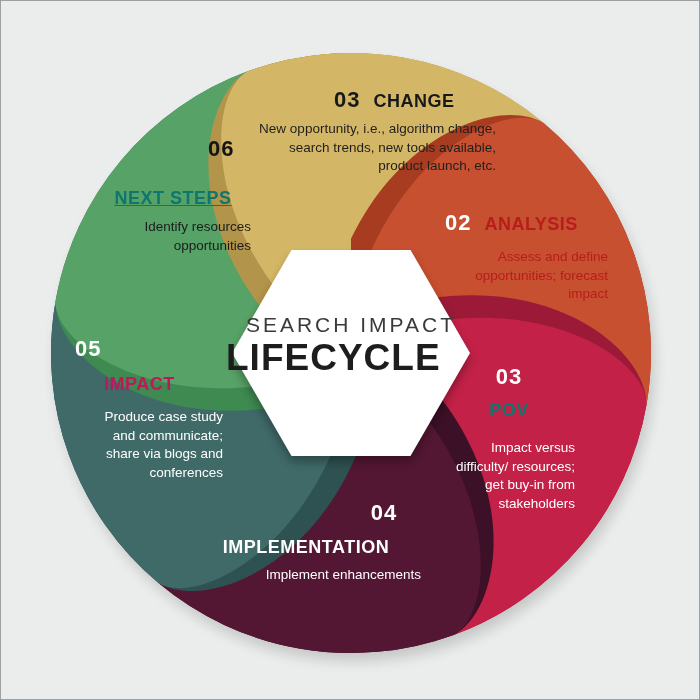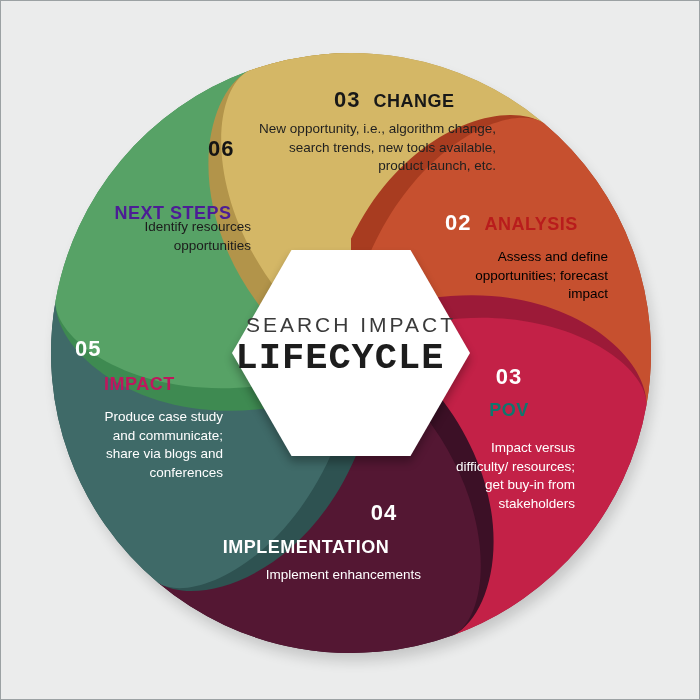--- a/index.html
+++ b/index.html
@@ -13,22 +13,22 @@
     font-family:"Liberation Sans", sans-serif;
   }
   .diagram-svg{position:absolute;left:0;top:0;}
   .abs{position:absolute;}
   .seg-row{position:absolute;display:flex;gap:13px;align-items:baseline;}
   .num{font-size:22px;font-weight:bold;letter-spacing:1px;}
   .seg-title{font-size:18px;font-weight:bold;letter-spacing:.5px;}
   .desc{position:absolute;font-size:13.5px;line-height:1.38;text-align:right;}
   .center-line1{position:absolute;left:225px;top:312px;width:250px;text-align:center;
     font-size:21px;letter-spacing:3px;font-weight:400;}
-  .center-line2{position:absolute;left:214px;top:336px;width:250px;text-align:center;
-    font-size:37px;font-weight:bold;letter-spacing:1px;font-family:Liberation Mono, monospace;}
+  .center-line2{position:absolute;left:225px;top:336px;width:250px;text-align:left;
+    font-size:37px;font-weight:bold;letter-spacing:1px;}
   .tcenter{text-align:center;}
 </style>
 </head>
 <body>
 
 <div class="frame" style="background-color: rgb(235, 236, 236); border-color: rgb(155, 161, 163);">
 
   <svg class="diagram-svg" width="700" height="700" viewBox="0 0 700 700">
     <defs>
       <path id="bladeMain" d="M 0 -300 C -40 -295 -85 -200 -47.5 -82.3 A 95 95 0 0 1 47.5 -82.3 C 130.8 -173.5 235.5 -182.1 259.8 -150 A 300 300 0 0 0 0 -300 Z"></path>
@@ -84,31 +84,31 @@
   <div class="seg-row" style="left:333px;top:86px;">
     <span class="num" style="color: rgb(24, 24, 24);">03</span>
     <span class="seg-title" style="color: rgb(24, 24, 24);">CHANGE</span>
   </div>
   <div class="desc" style="left: 255px; top: 119px; width: 240px; color: rgb(31, 31, 31);">New opportunity, i.e., algorithm change, search trends, new tools available, product launch, etc.</div>
 
   <div class="seg-row" style="left:444px;top:209px;">
     <span class="num" style="color: rgb(255, 255, 255);">02</span>
     <span class="seg-title" style="color: #b91c1c;">ANALYSIS</span>
   </div>
-  <div class="desc" style="left: 457px; top: 247px; width: 150px; color: #000000;">Assess and define opportunities; forecast impact</div>
+  <div class="desc" style="left: 457px; top: 247px; width: 150px; color: #b91c1c;">Assess and define opportunities; forecast impact</div>
 
   <div class="abs num tcenter" style="left: 480px; top: 363px; width: 56px; color: rgb(255, 255, 255);">03</div>
   <div class="abs seg-title tcenter" style="left: 480px; top: 399px; width: 56px; color: #0f766e;">POV</div>
   <div class="desc" style="left: 440px; top: 438px; width: 134px; color: rgb(255, 255, 255);">Impact versus difficulty/ resources; get buy-in from stakeholders</div>
 
   <div class="abs num tcenter" style="left: 356px; top: 499px; width: 54px; color: rgb(255, 255, 255);">04</div>
   <div class="abs seg-title tcenter" style="left: 190px; top: 536px; width: 230px; color: rgb(255, 255, 255);">IMPLEMENTATION</div>
   <div class="desc" style="left: 190px; top: 565px; width: 230px; color: rgb(255, 255, 255);">Implement enhancements</div>
 
   <div class="abs num" style="left: 74px; top: 335px; color: rgb(255, 255, 255);">05</div>
   <div class="abs seg-title" style="left: 103px; top: 373px; color: #be185d;">IMPACT</div>
   <div class="desc" style="left: 82px; top: 407px; width: 140px; color: rgb(255, 255, 255);">Produce case study and communicate; share via blogs and conferences</div>
 
   <div class="abs num" style="left: 180px; top: 135px; color: rgb(20, 20, 20); margin-left: 27px;">06</div>
-  <div class="abs seg-title tcenter" style="left: 94px; top: 202px; width: 156px; color: #4c1d95;">NEXT STEPS</div>
+  <div class="abs seg-title tcenter" style="left: 94px; top: 187px; width: 156px; color: #0f766e; text-decoration: underline;">NEXT STEPS</div>
   <div class="desc" style="left: 94px; top: 217px; width: 156px; color: rgb(28, 28, 28);">Identify resources opportunities</div>
 
 </div>
 
 </body></html>

